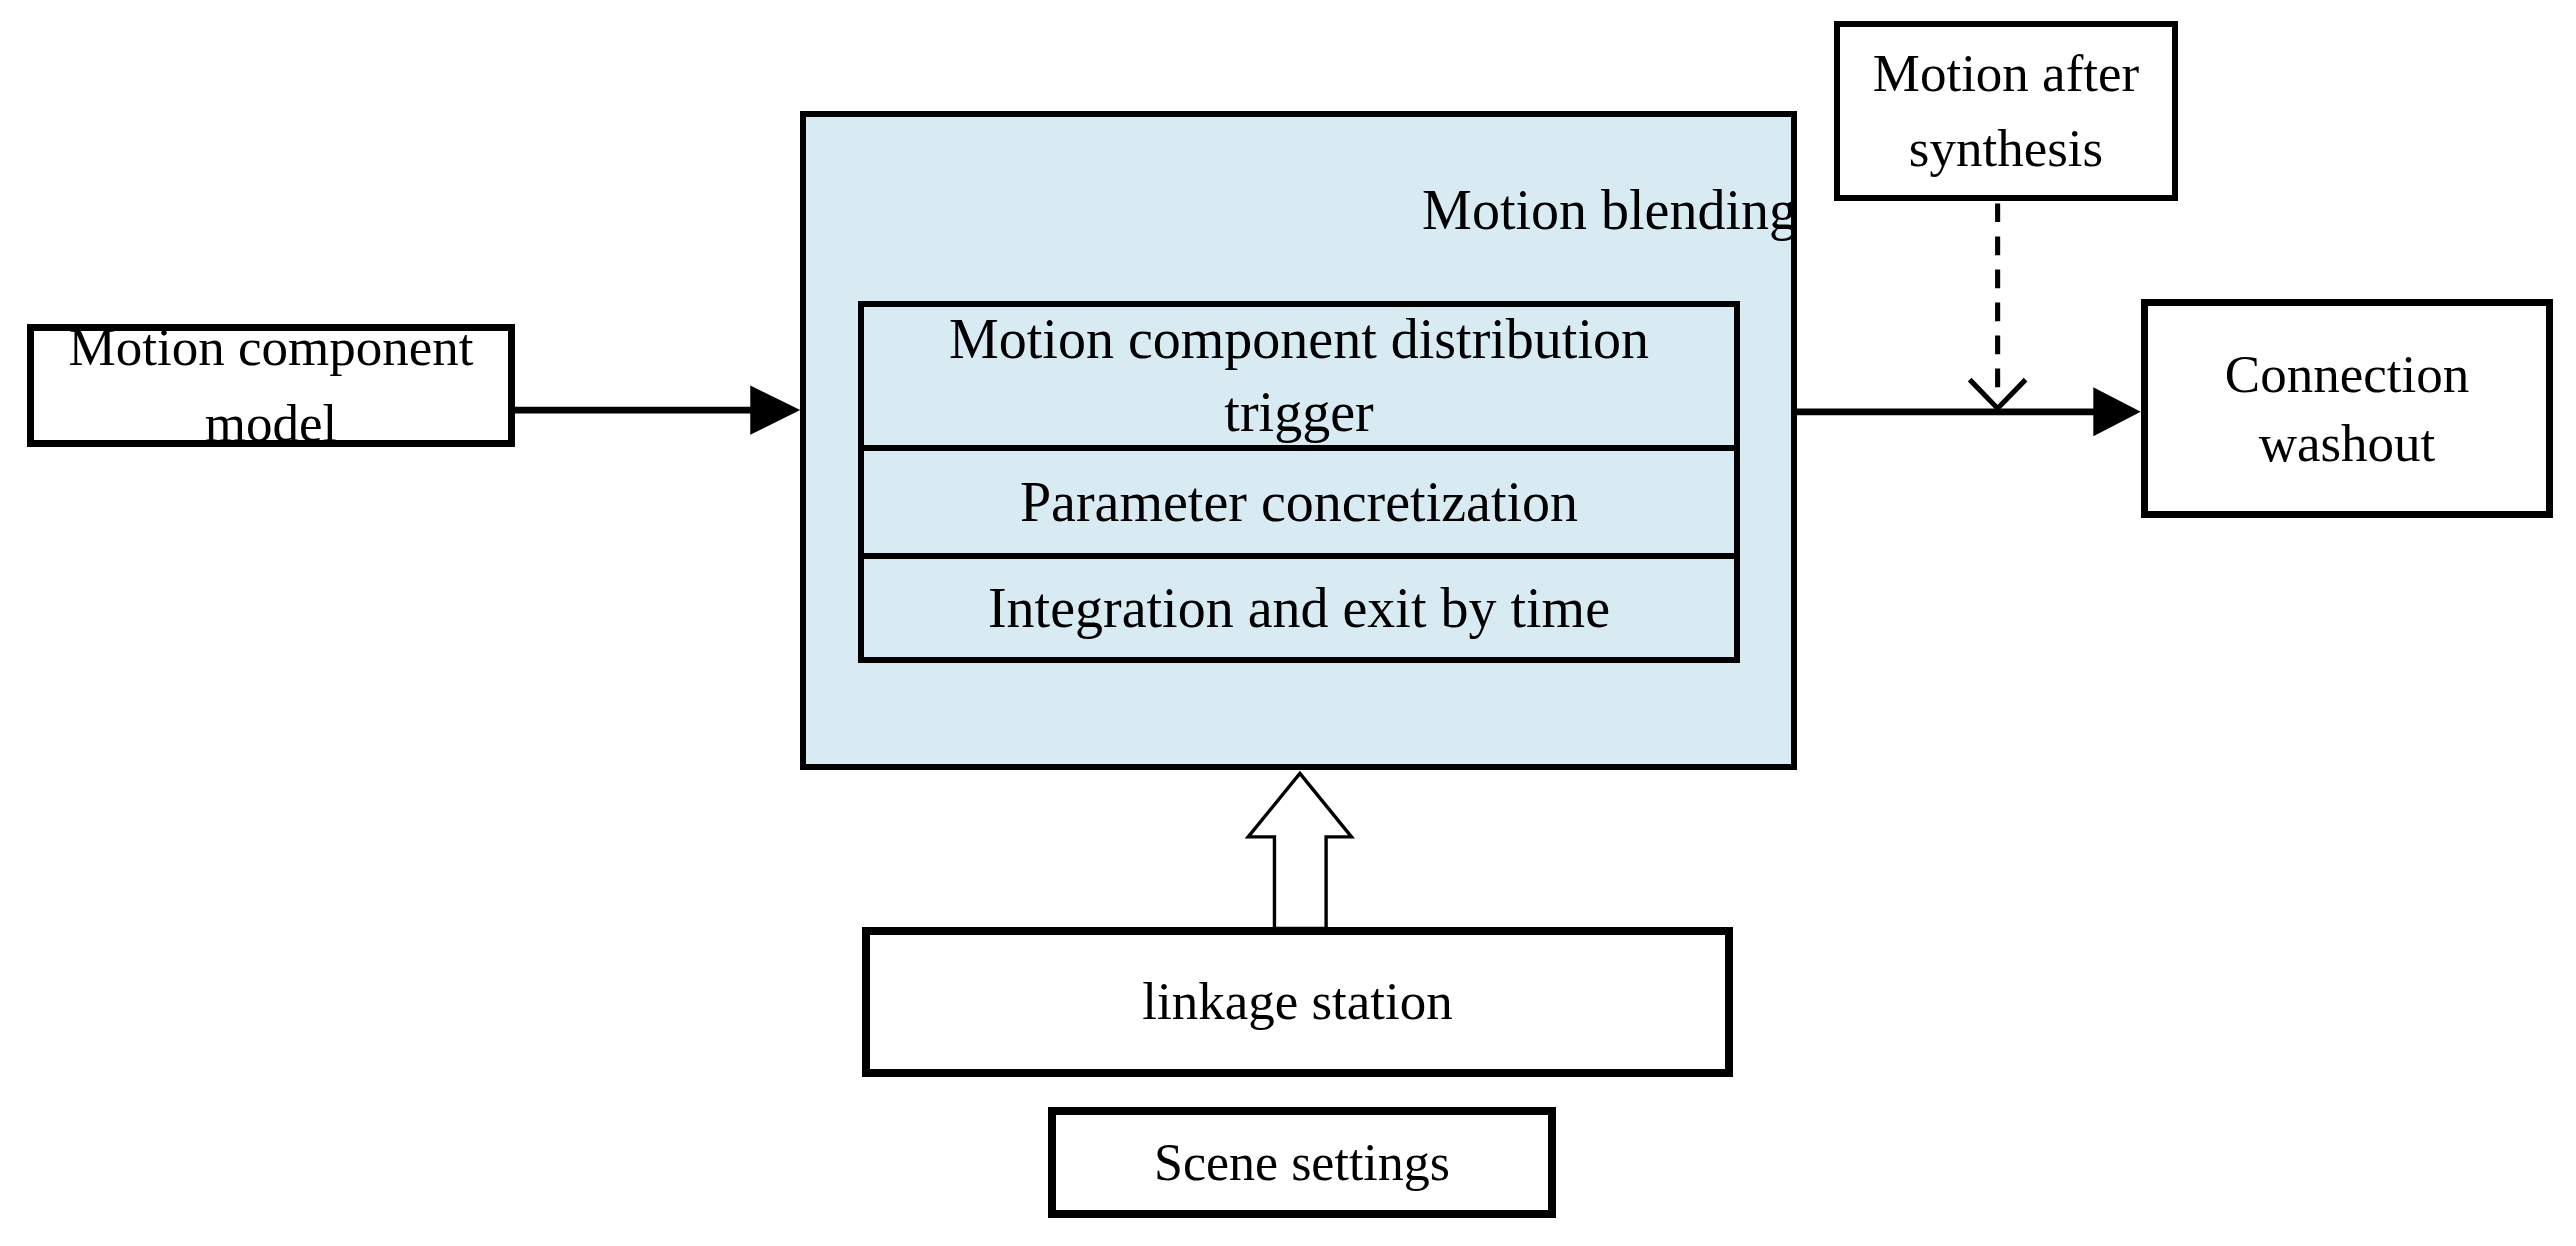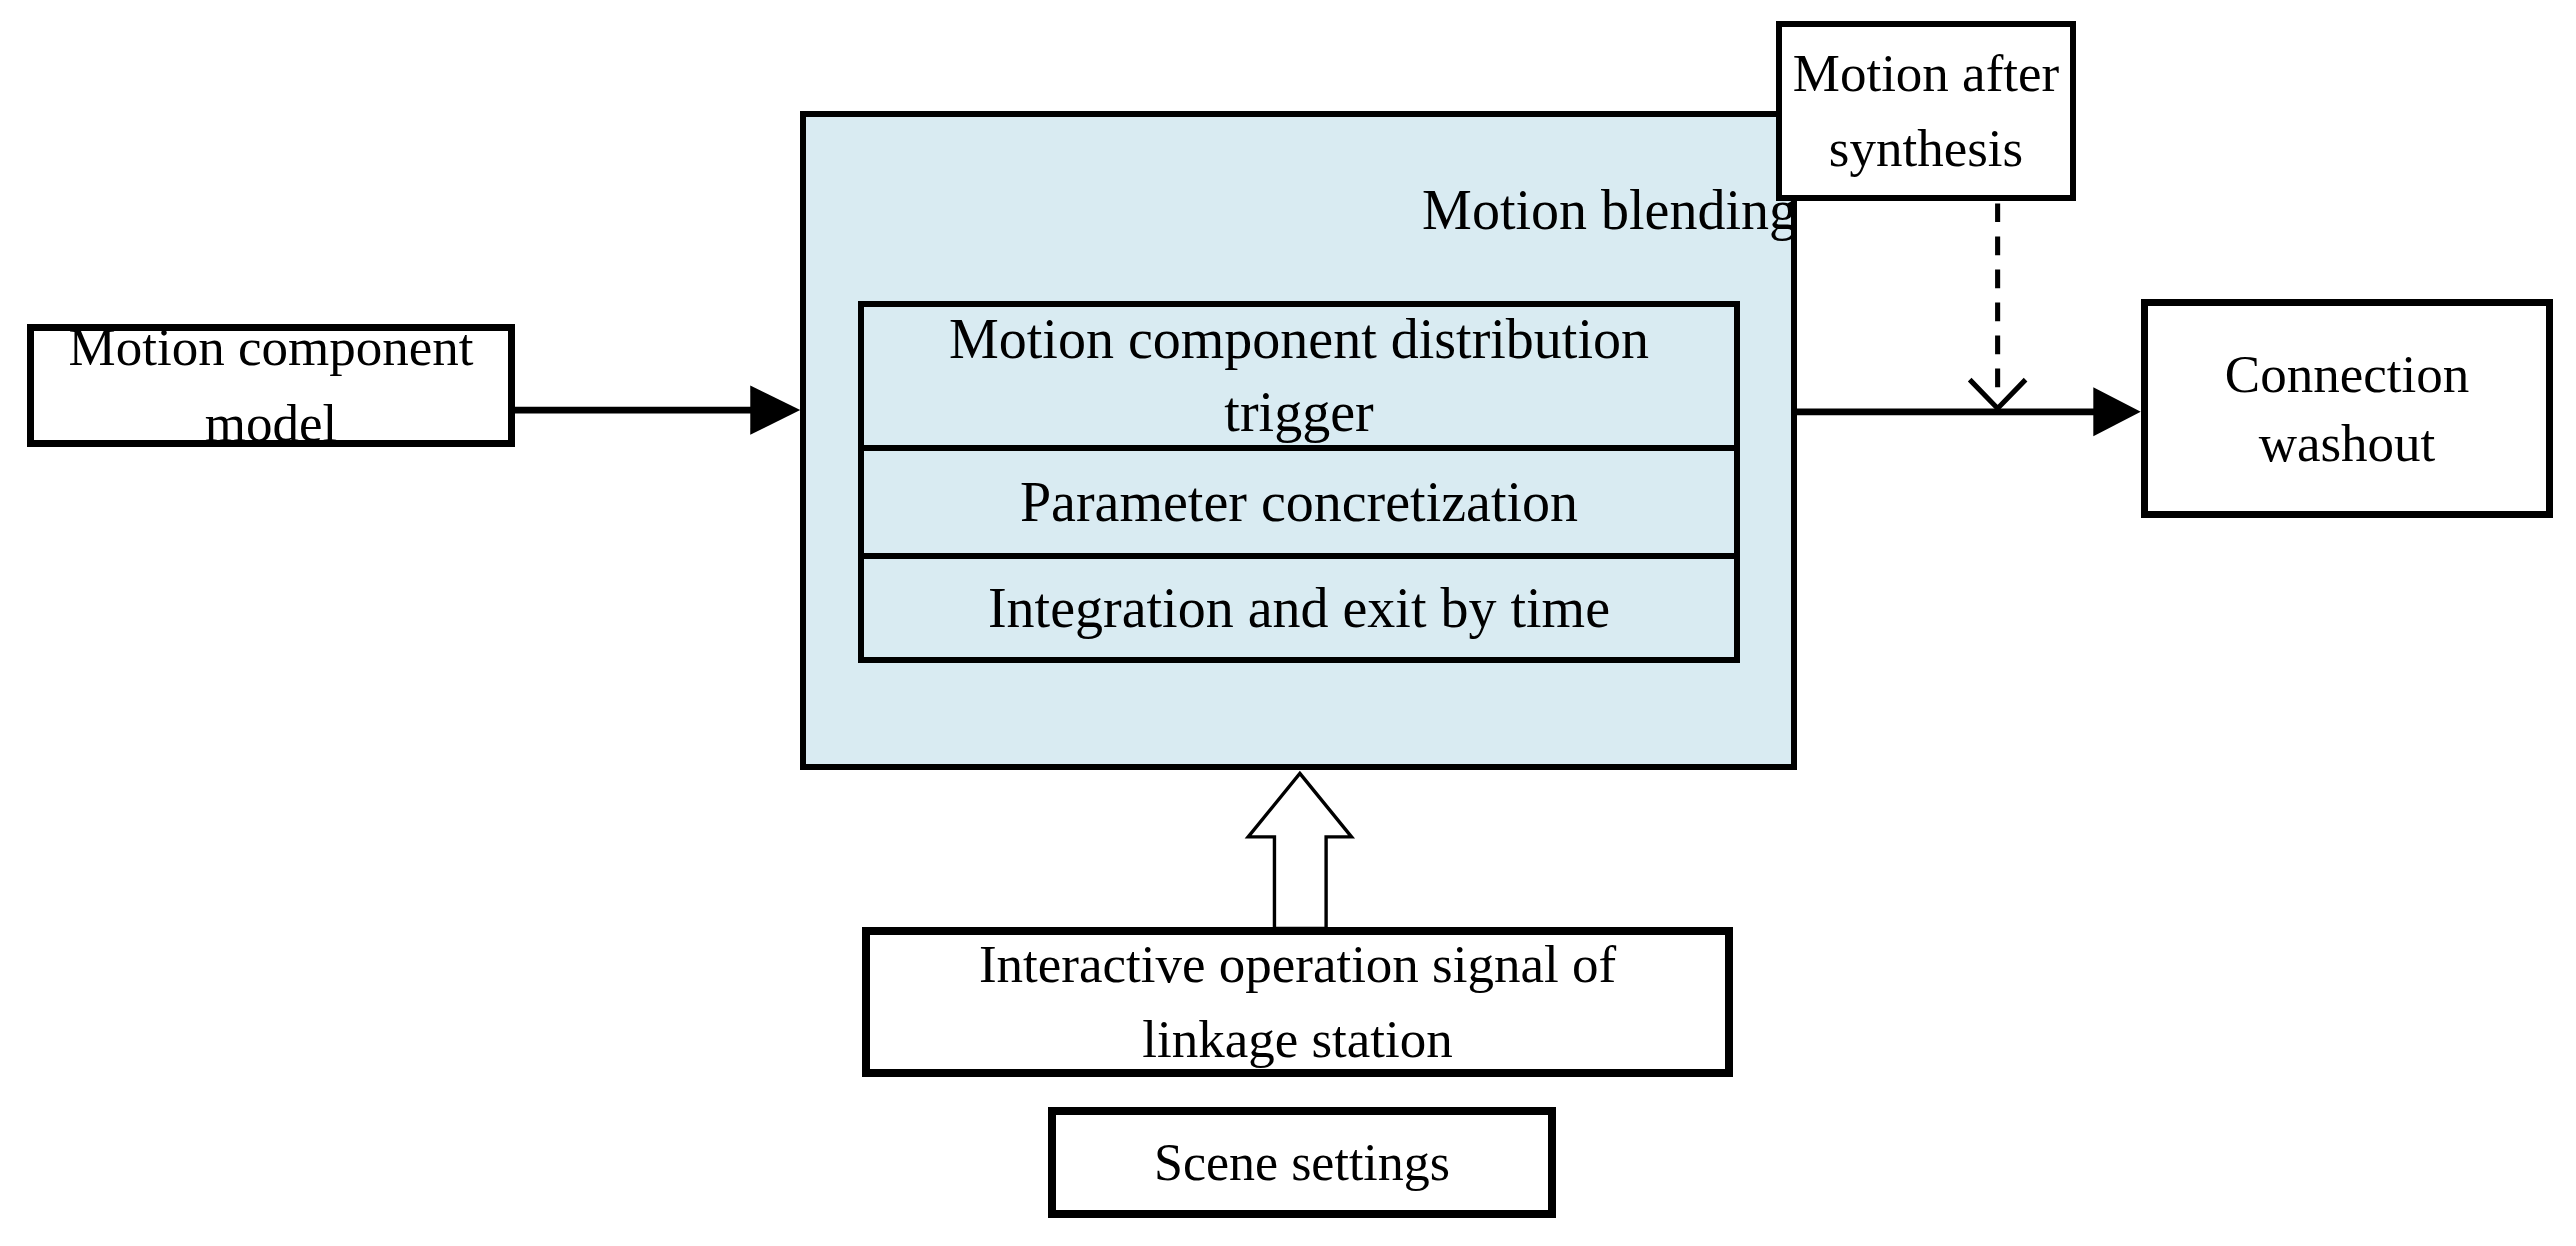--- a/index.html
+++ b/index.html
@@ -44,32 +44,31 @@
     <div class="inner-row fill-blue" style="height:98px;">
       <div class="ln">Integration and exit by time</div>
     </div>
   </div>
 
   <div class="box fs62" style="left:27px;top:324px;width:488px;height:123px;">
     <div class="ln">Motion component</div>
     <div class="ln">model</div>
   </div>
 
-  <div class="box fs62" style="left:1776px;top:21px;width:300px;height:180px;border-width:6.8px;">
+  <div class="box fs62" style="left:1834px;top:21px;width:344px;height:180px;border-width:6.8px;">
     <div class="ln">Motion after</div>
     <div class="ln">synthesis</div>
   </div>
 
   <div class="box fs62" style="left:2141px;top:299px;width:412px;height:219px;line-height:1.3;">
     <div class="ln">Connection</div>
     <div class="ln">washout</div>
   </div>
 
   <div class="box fs62" style="left:862px;top:927px;width:871px;height:150px;border-width:8.5px;">
-    <div class="ln">Interactive operation signal of</div>
     <div class="ln">linkage station</div>
   </div>
 
   <div class="box fs60" style="left:1048px;top:1107px;width:508px;height:111px;border-width:8.5px;">
     <div class="ln">Scene settings</div>
   </div>
 
   <svg id="connector-layer" viewBox="0 0 3042 1472">
 
     <line x1="608" y1="484" x2="892" y2="484" stroke="#000" stroke-width="8"></line>

